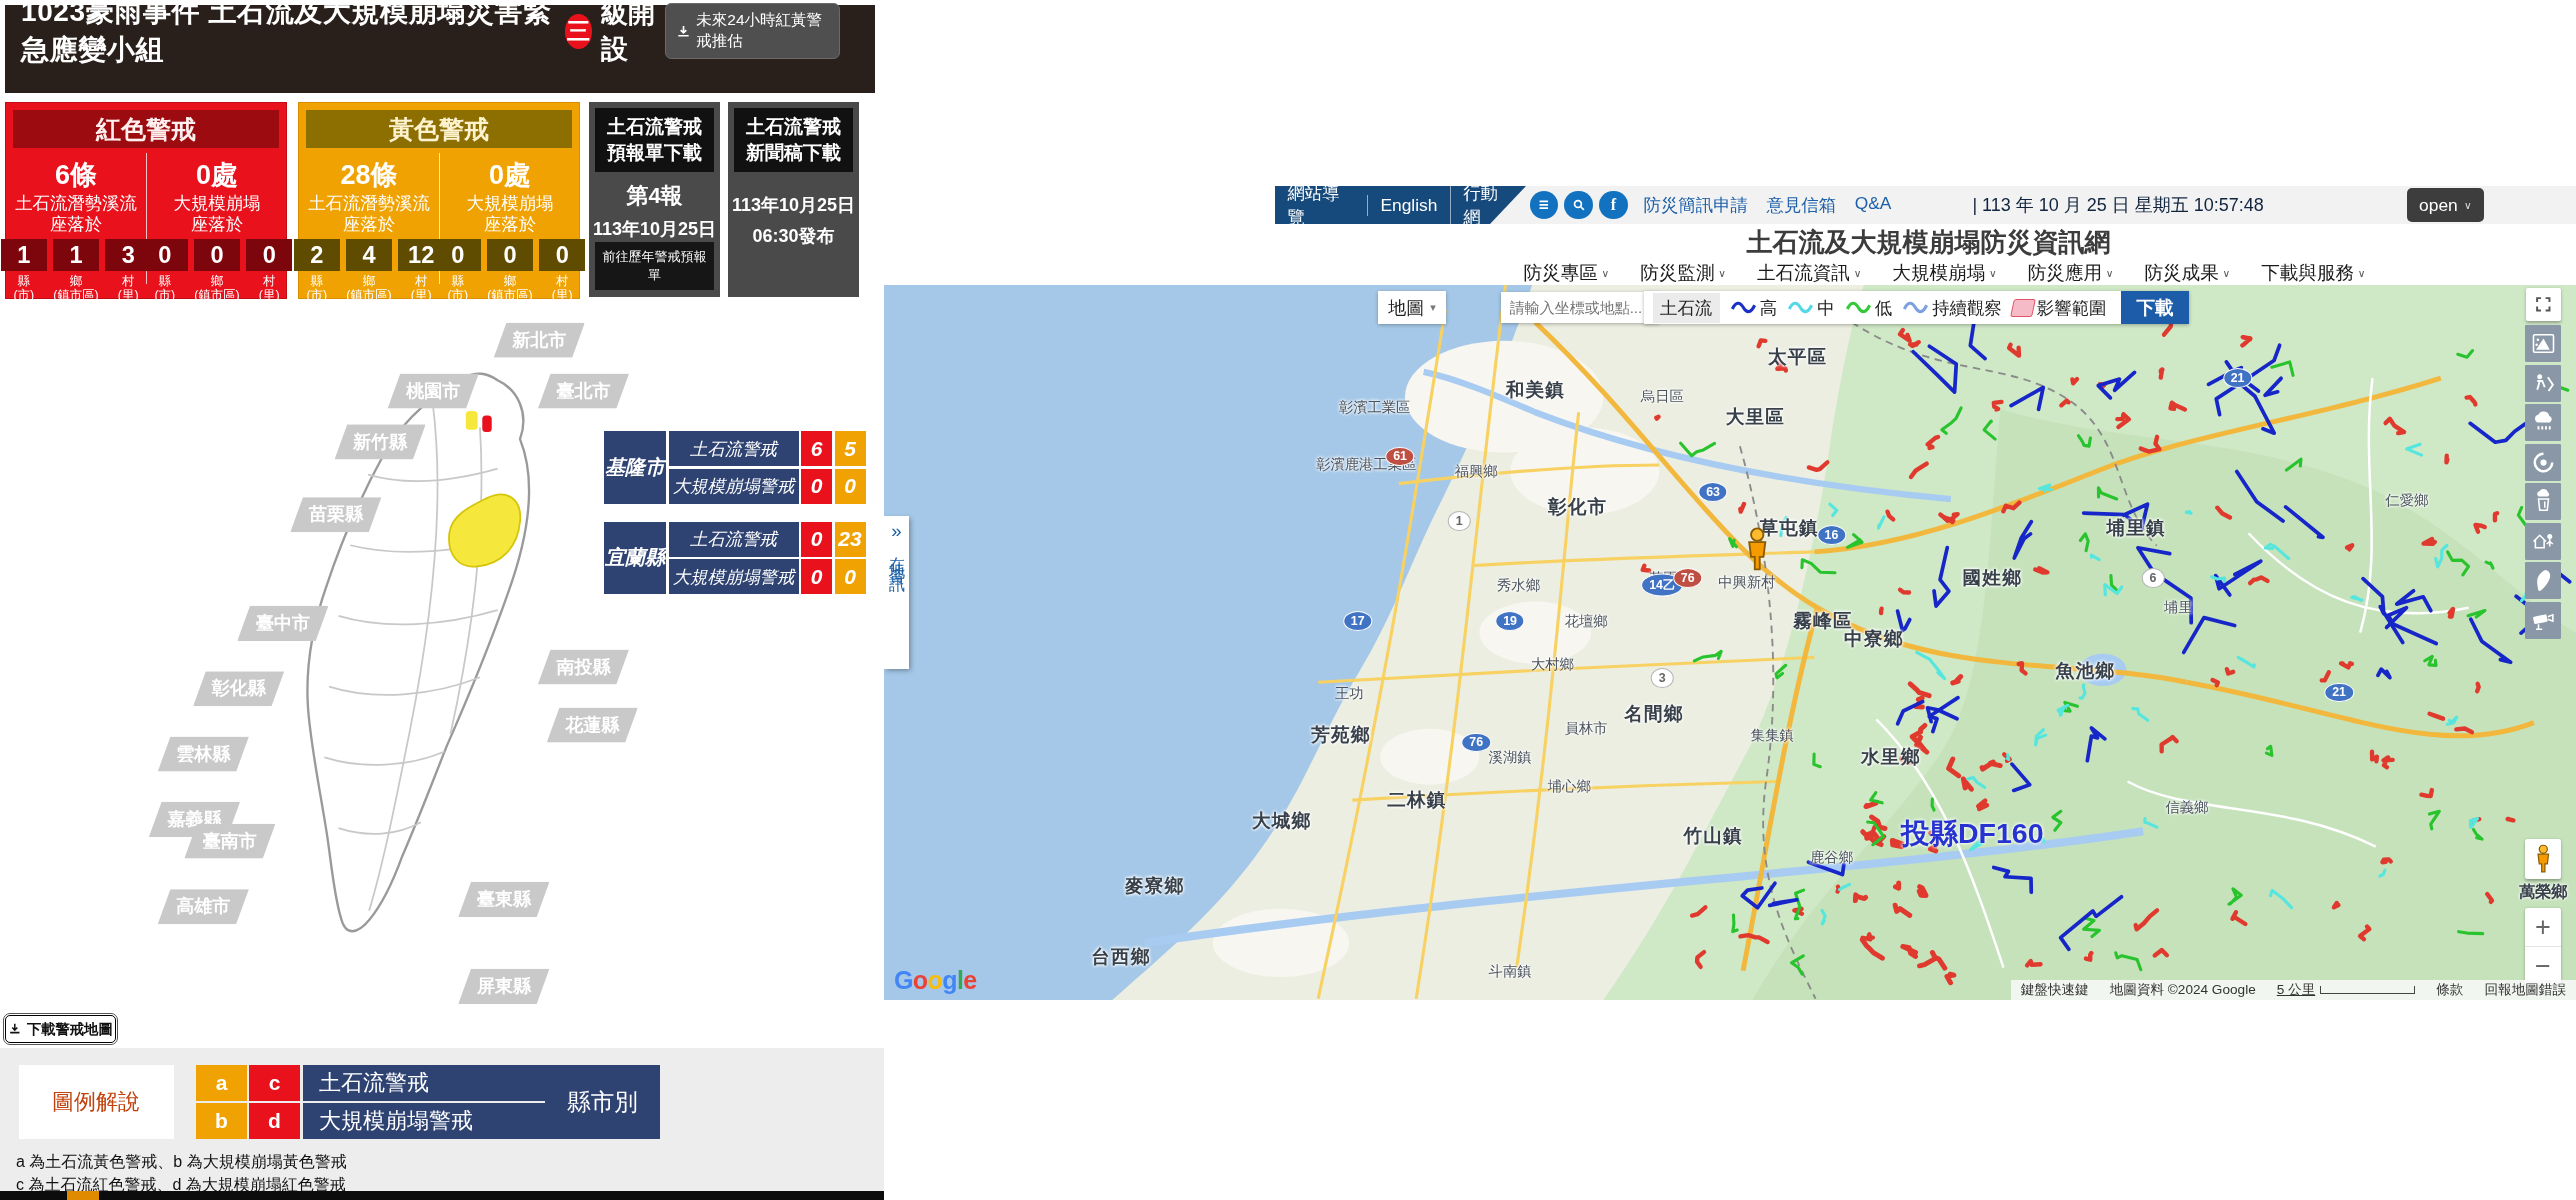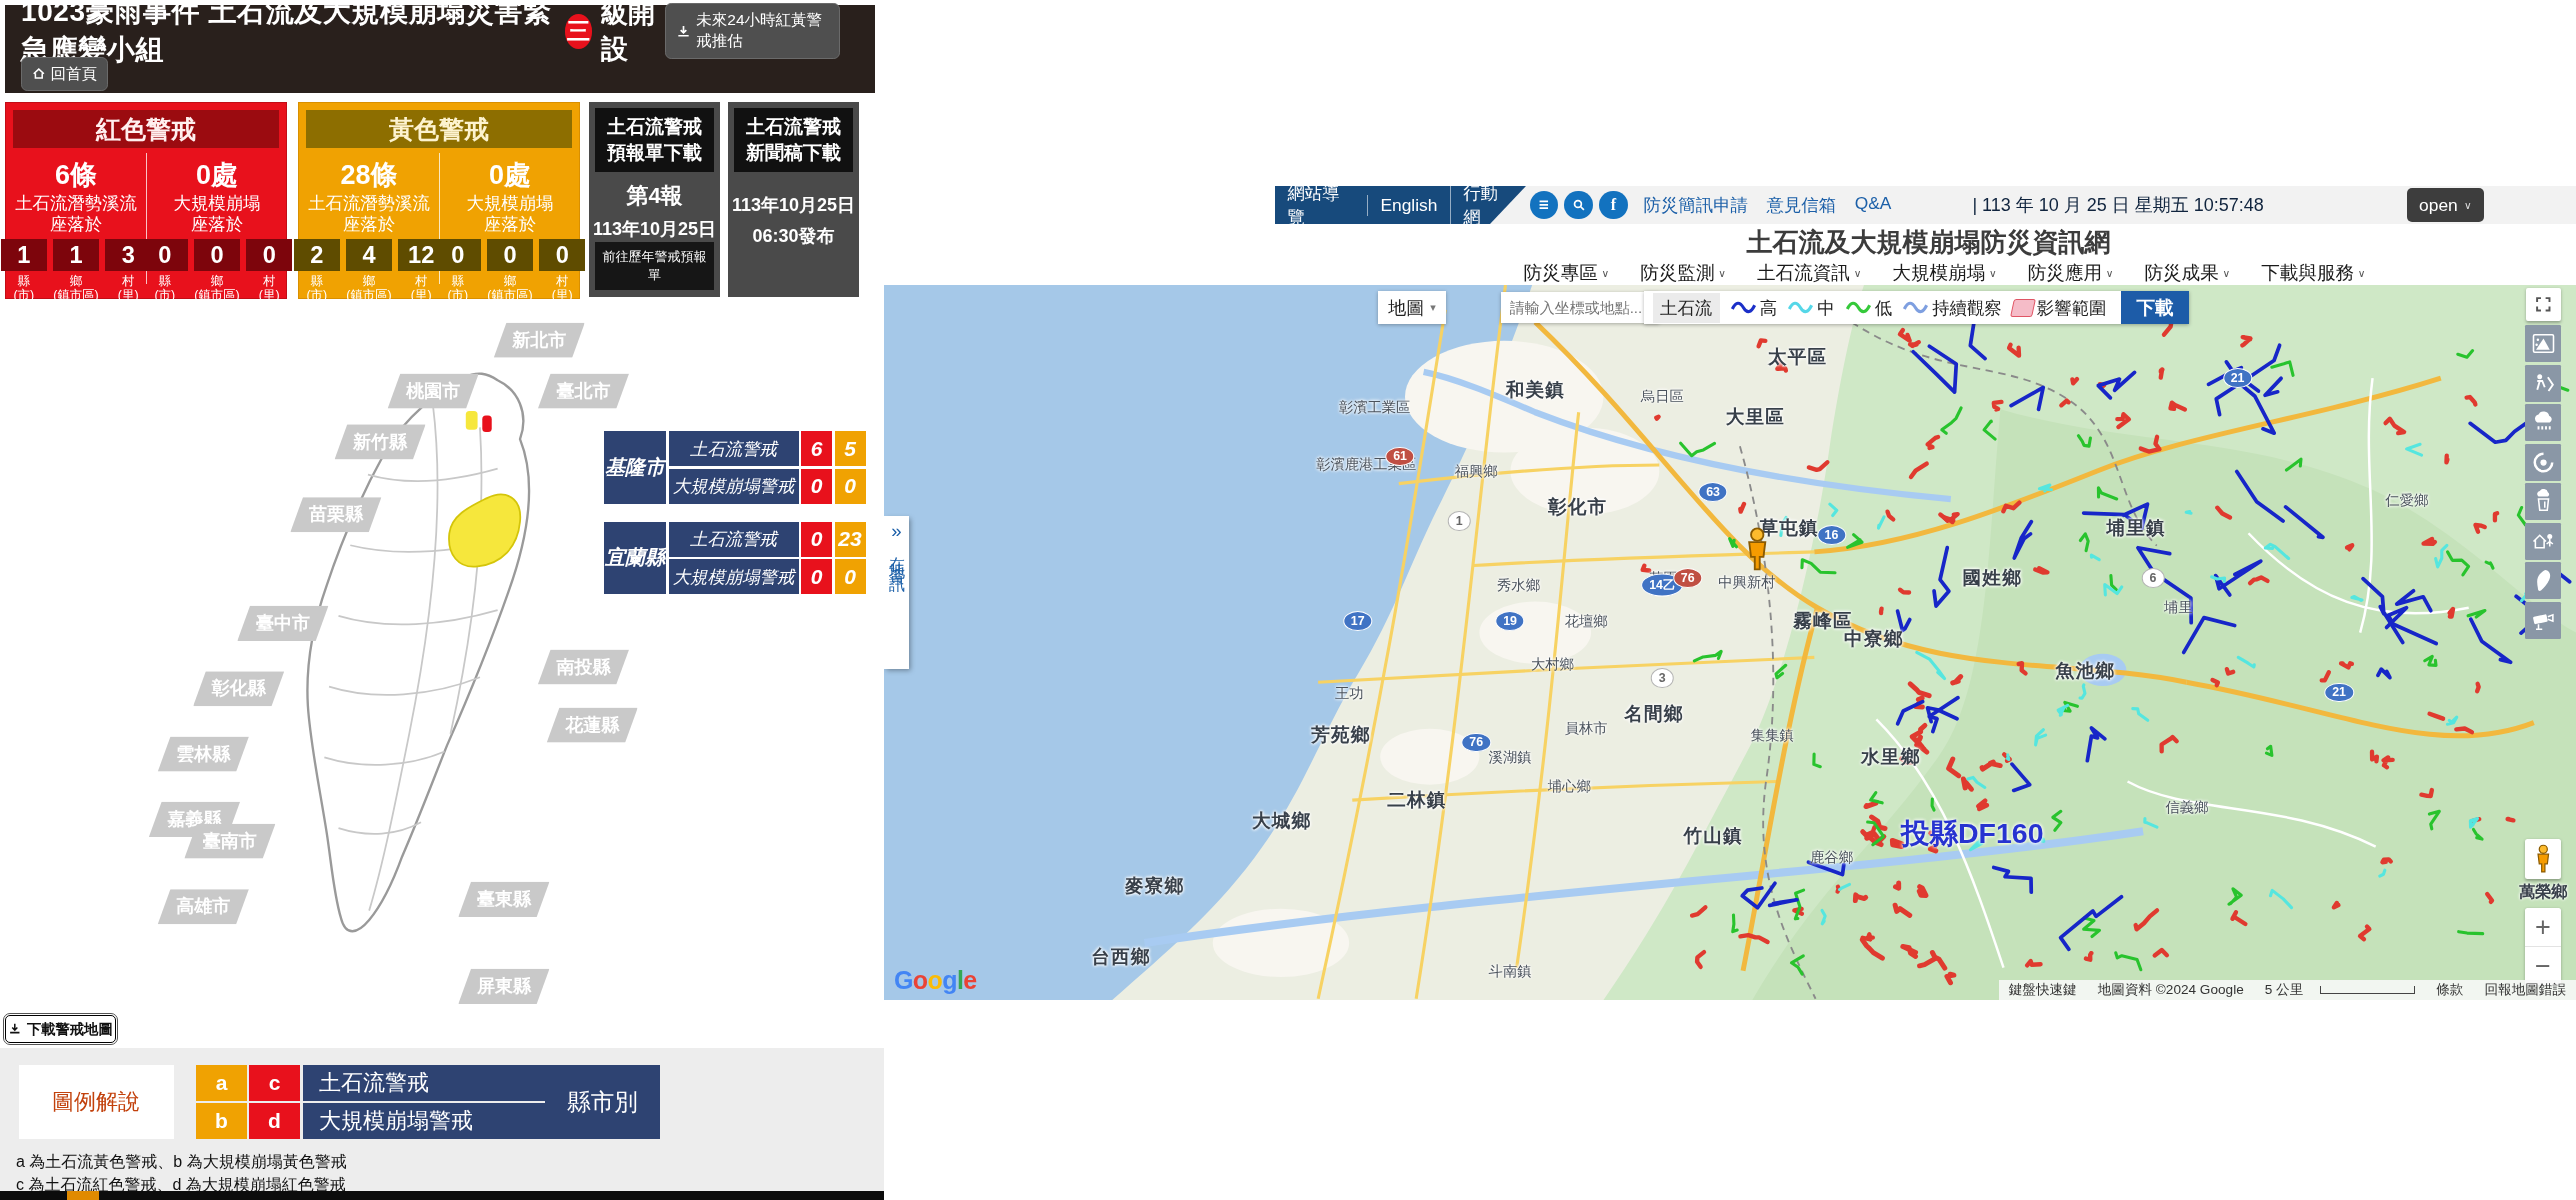--- a/index.html
+++ b/index.html
@@ -141,47 +141,39 @@
   .street-label{position:absolute;right:8.7px;top:597px;font-size:16px;font-weight:bold;color:#38404a;
     text-shadow:0 0 3.1px #fff,0 0 3.1px #fff;}
   .zoom-panel{position:absolute;right:15px;top:623px;width:36px;height:77px;background:#fff;border-radius:2.5px;
     box-shadow:0 1.2px 3.1px rgba(0,0,0,.3);display:flex;flex-direction:column;}
   .zoom-btn{flex:1;display:flex;align-items:center;justify-content:center;font-size:27px;color:#666;cursor:pointer;}
   .zoom-btn+.zoom-btn{border-top:0.6px solid #e3e3e3;}
   .google-logo{position:absolute;left:10px;bottom:5px;font-size:25px;font-weight:bold;letter-spacing:-0.6px;cursor:pointer;}
   .attrib{position:absolute;right:0;bottom:0;height:20px;background:rgba(248,248,248,.88);display:flex;
     align-items:center;gap:21px;padding:0 10px;font-size:13.6px;color:#333;}
   .attrib .lnk{cursor:pointer;}
-  .scalewrap{display:flex;align-items:center;gap:17px;}
+  .scalewrap{display:flex;align-items:center;gap:5px;text-decoration:underline;}
   .scalebar{width:93px;height:6.2px;border:1.2px solid #444;border-top:none;}
   .peg-on-map{position:absolute;left:859px;top:242px;}
 </style>
 </head>
 <body>
 
 <div class="left-panel">
 
   <div class="lp-header">
     <div class="lp-row1">
       <span class="lp-title">1023豪雨事件 土石流及大規模崩塌災害緊急應變小組</span>
       <span class="level-badge">三</span>
       <span class="level-suffix">級開設</span>
       <div class="hdr-btn fc-btn">
         <svg width="15" height="15" viewBox="0 0 16 16">
           <path d="M8 2v7M5 6.5 8 9.5 11 6.5M2.5 12.5h11" stroke="#fff" stroke-width="1.8" fill="none"></path>
           </svg>
         <span>未來24小時紅黃警戒推估</span>
-      </div>
-    </div>
-    <div class="lp-row2">
-      <div class="hdr-btn" style="display:inline-flex;">
-        <svg width="13.6" height="13.6" viewBox="0 0 16 16">
-          <path d="M2 8 8 2.5 14 8M4 7.5V13h8V7.5" stroke="#fff" stroke-width="1.8" fill="none"></path>
-          </svg>
-        <span>回首頁</span>
       </div>
     </div>
   </div>
 
   <div class="card card-red">
     <div class="card-head">紅色警戒</div>
     <div class="card-body">
       <div class="half">
         <div class="count">6條</div>
         <div class="desc">土石流潛勢溪流</div>

